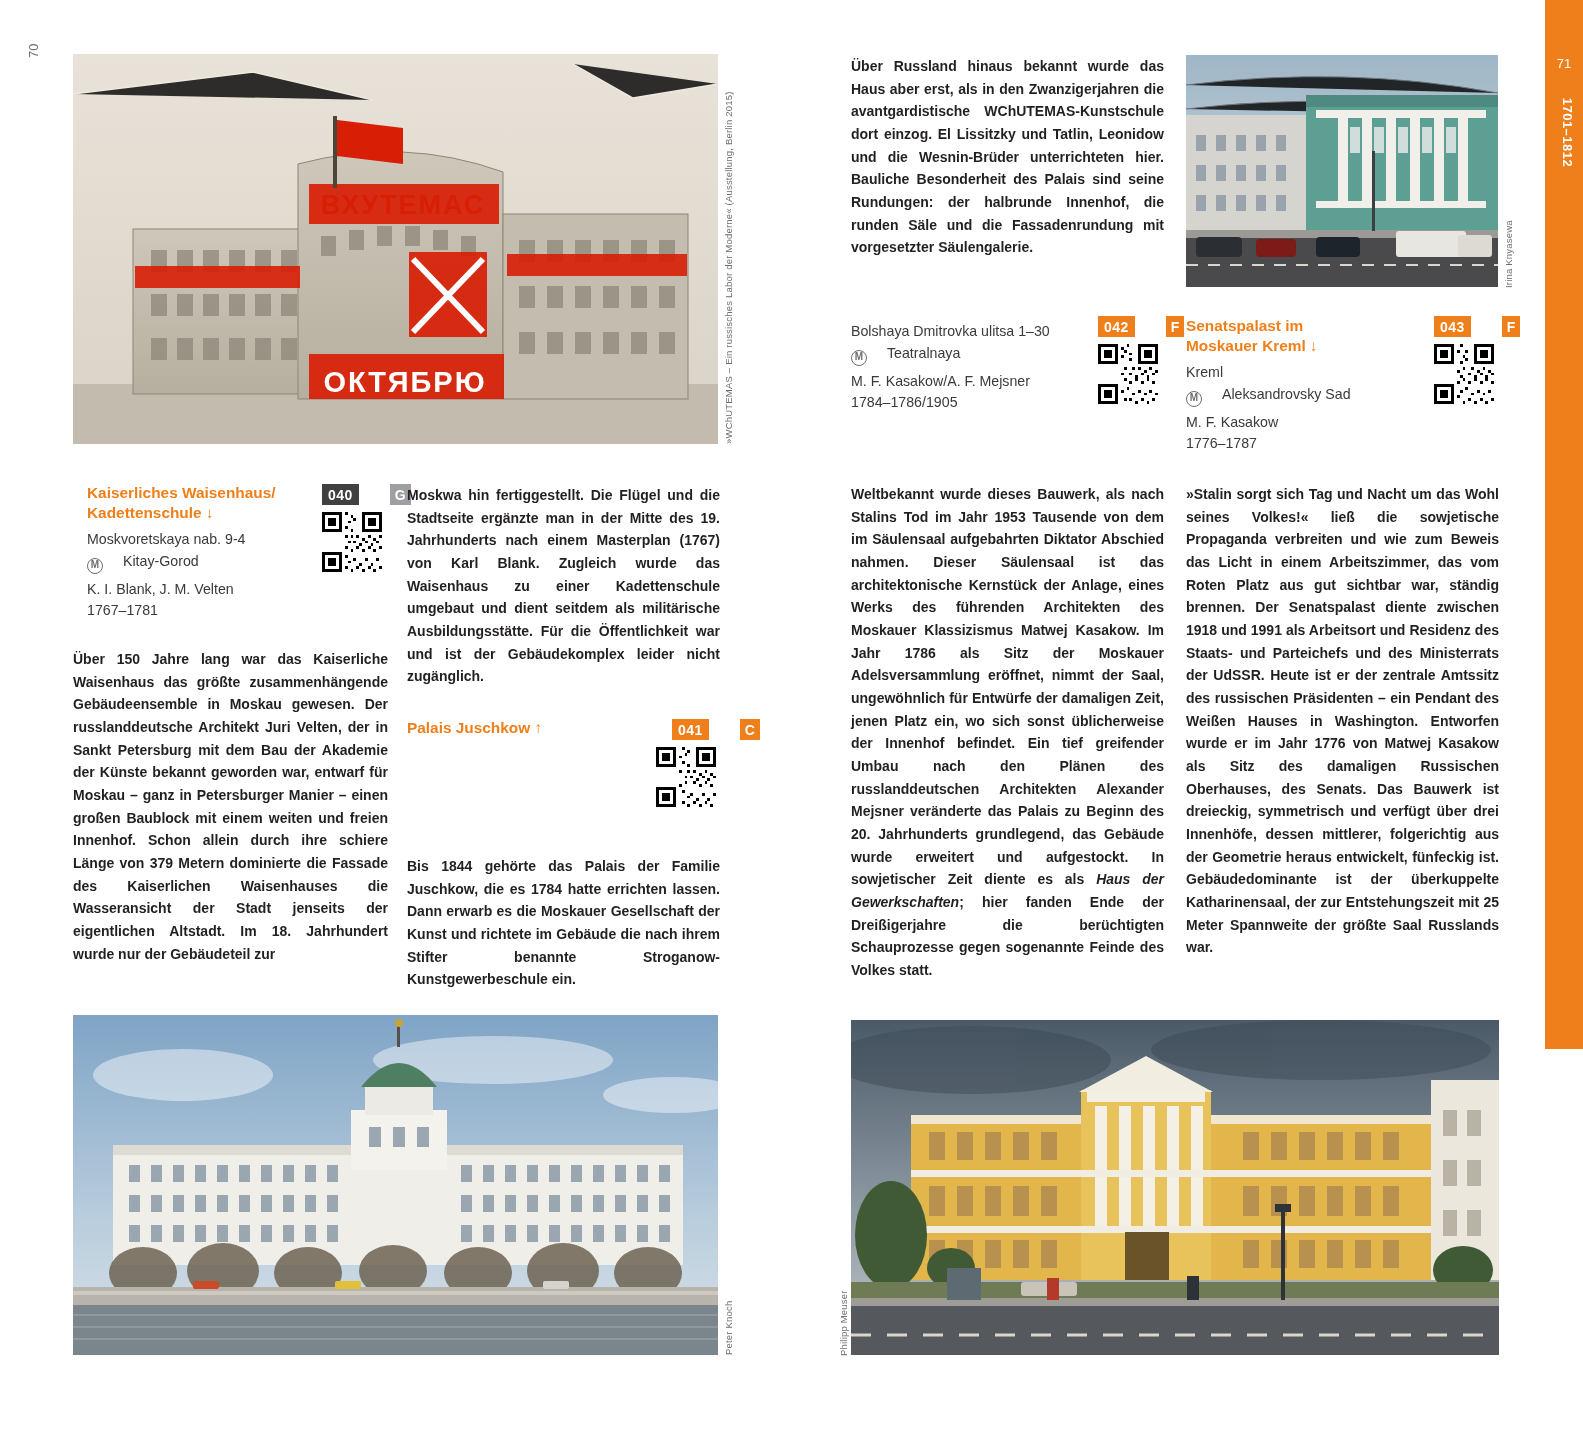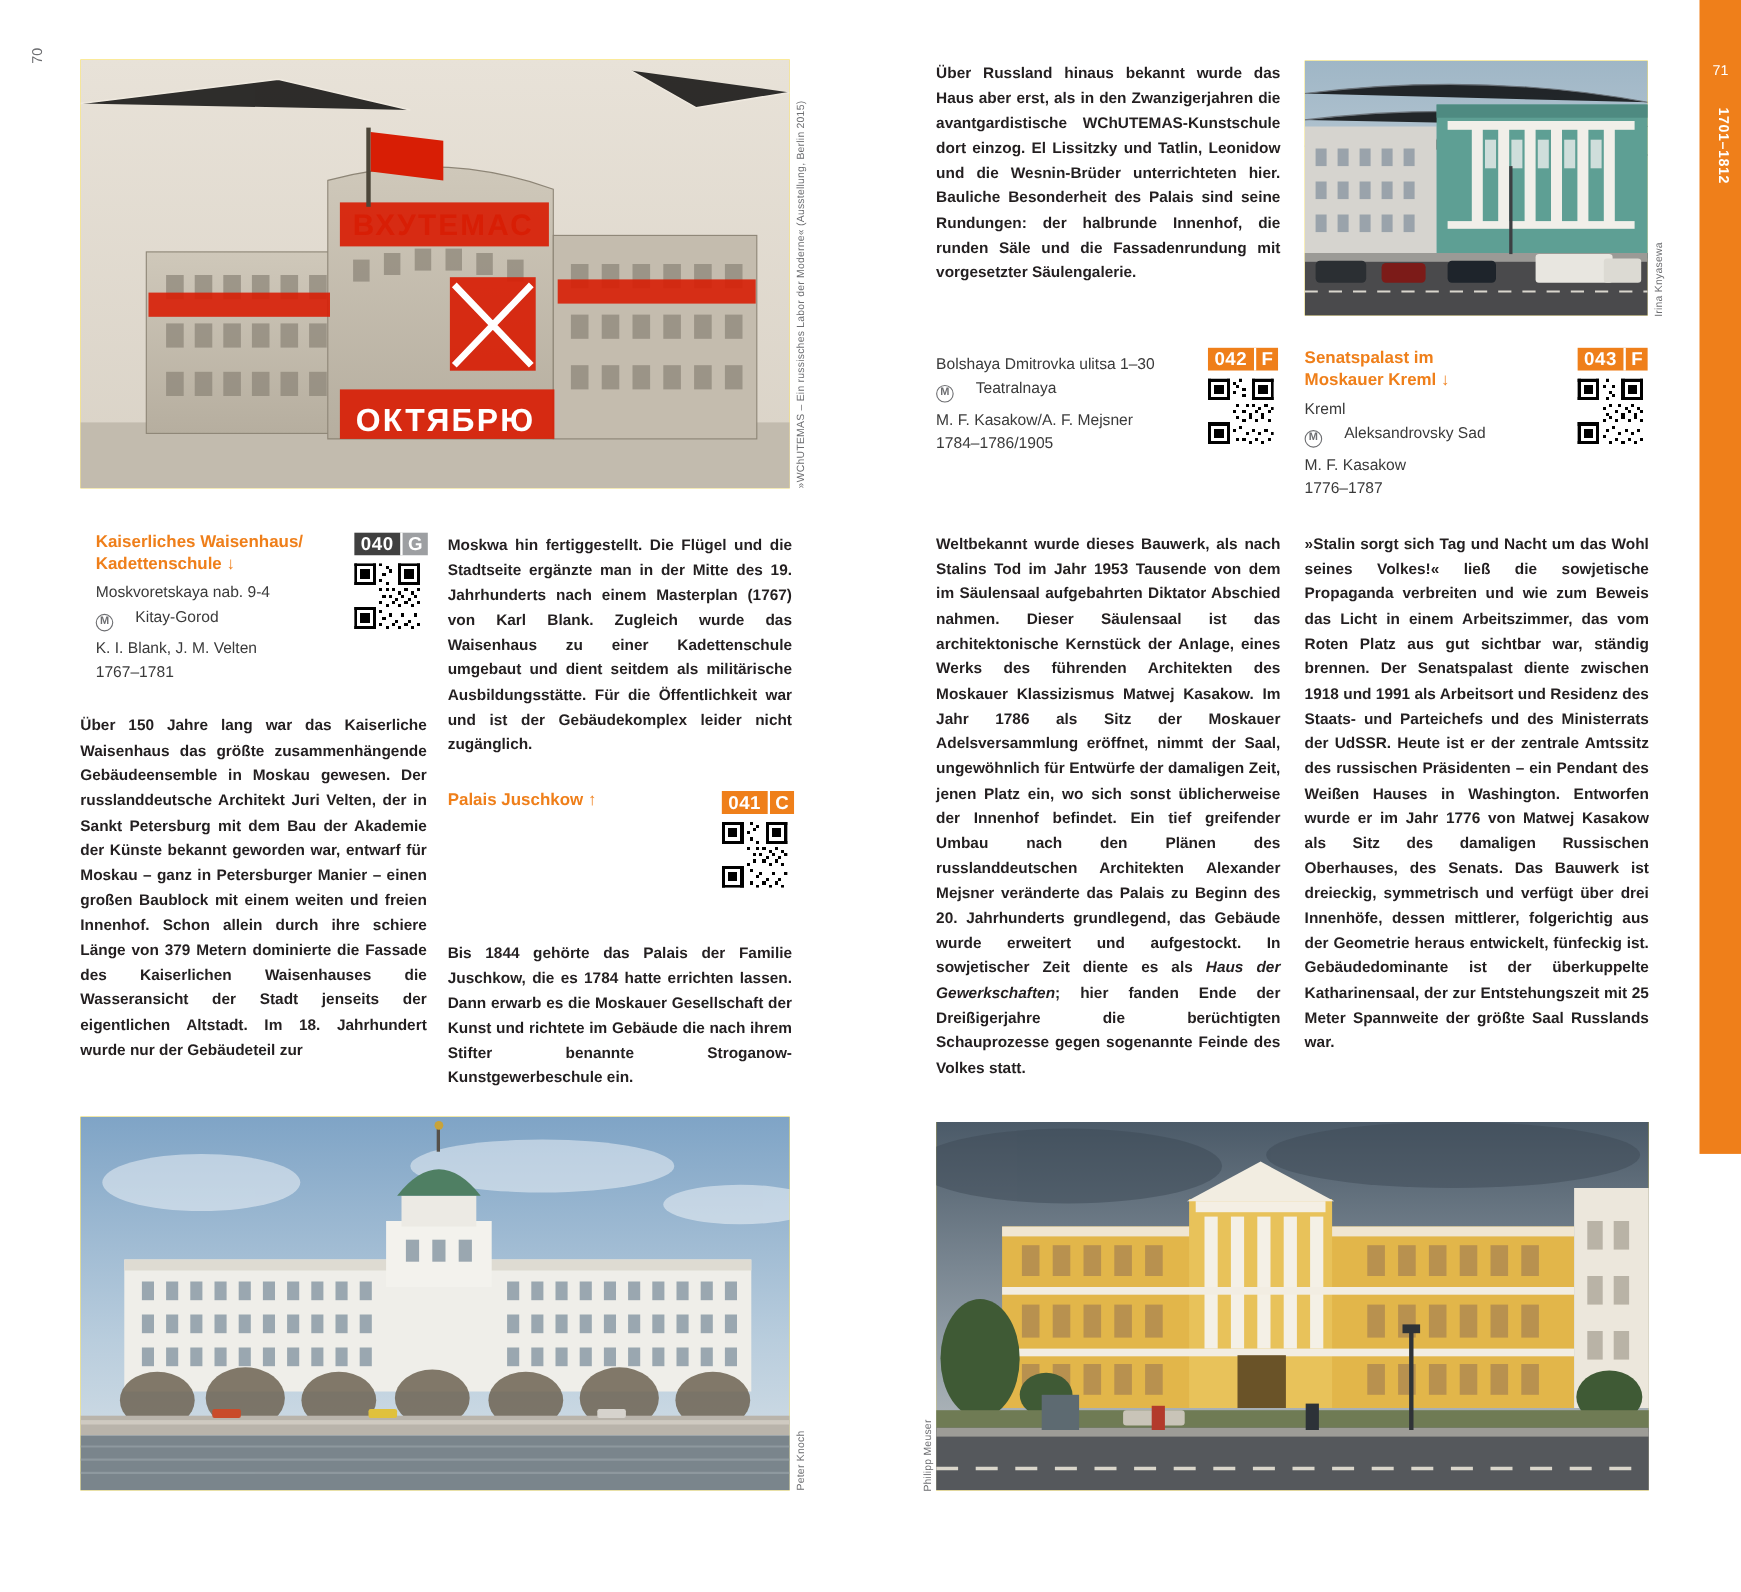--- a/index.html
+++ b/index.html
@@ -13,32 +13,32 @@
       transform:rotate(90deg);transform-origin:center;letter-spacing:.5px;}
 
   .leftpagenum{position:absolute;left:26px;top:58px;font-size:13px;color:#6d6e71;
       transform:rotate(-90deg);transform-origin:left top;}
 
   
   .col{position:absolute;font-size:14px;line-height:1.62;text-align:justify;font-weight:bold;}
   .col p{margin:0;}
 
   
-  .img{position:absolute;overflow:hidden;background:#fde047;}
+  .img{position:absolute;overflow:hidden;background:#7dd3fc;}
   .credit{position:absolute;font-size:9.5px;color:#6d6e71;writing-mode:vertical-rl;transform:rotate(180deg);letter-spacing:.2px;}
 
   
   h3.entry{margin:0;font-size:15.4px;line-height:1.33;color:#ef7f1a;font-weight:bold;}
   .meta{font-size:14.2px;line-height:1.52;color:#3a3a3a;margin-top:5px;}
   .meta .metro{display:inline-flex;align-items:flex-end;gap:20px;}
   .mcircle{display:inline-block;width:14px;height:14px;border-radius:50%;border:1.6px solid #6d6e71;position:relative;top:2px;}
   .mcircle:after{content:"M";position:absolute;left:0;top:-2.5px;width:14px;text-align:center;font-size:10px;color:#6d6e71;font-weight:bold;}
 
   
-  .badge{display:inline-flex;align-items:stretch;height:21px;font-size:17px;font-weight:bold;overflow:hidden;}
+  .badge{display:inline-flex;align-items:stretch;height:21px;font-size:14px;font-weight:bold;overflow:hidden;gap:29px;}
   .badge .num{background:#ef7f1a;color:#fff;padding:0 6px;display:flex;align-items:center;letter-spacing:.5px;}
   .badge .ltr{background:#ef7f1a;color:#fff;padding:0 5px;display:flex;align-items:center;border-left:2px solid #fff;}
   .badge.grey .num{background:#404040;}
   .badge.grey .ltr{background:#9d9fa2;}
 
   
   .qr{image-rendering:pixelated;}
 
   em{font-style:italic;}
 </style>
@@ -223,21 +223,21 @@
     </svg>
   </div>
 
   <div class="col" style="left:73px;top:648px;width:315px;">Über 150 Jahre lang war das Kaiserliche Waisenhaus das größte zusammenhängende Gebäudeensemble in Moskau gewesen. Der russlanddeutsche Architekt Juri Velten, der in Sankt Petersburg mit dem Bau der Akademie der Künste bekannt geworden war, entwarf für Moskau – ganz in Petersburger Manier – einen großen Bau­block mit einem weiten und freien Innenhof. Schon allein durch ihre schiere Länge von 379 Metern dominierte die Fassade des Kaiserlichen Waisenhauses die Wasseransicht der Stadt jenseits der eigentlichen Altstadt. Im 18. Jahrhundert wurde nur der Gebäudeteil zur</div>
 
   <div class="col" style="left:407px;top:484px;width:313px;">Moskwa hin fertiggestellt. Die Flügel und die Stadtseite ergänzte man in der Mitte des 19. Jahrhunderts nach einem Masterplan (1767) von Karl Blank. Zugleich wurde das Waisenhaus zu einer Kadettenschule umgebaut und dient seitdem als militärische Ausbildungsstätte. Für die Öffentlichkeit war und ist der Gebäudekomplex leider nicht zugänglich.</div>
 
   <div style="position:absolute;left:407px;top:718px;width:230px;">
     <h3 class="entry">Palais Juschkow ↑</h3>
   </div>
-  <div class="badge" style="position:absolute;left:656px;top:719px;">
+  <div class="badge" style="position:absolute;left:672px;top:719px;">
     <span class="num">041</span>
       <span class="ltr">C</span>
   </div>
   <div class="img qr" style="left:656px;top:747px;width:60px;height:60px;background:#fff;">
     <svg width="60" height="60" viewBox="0 0 21 21" shape-rendering="crispEdges">
       <rect width="21" height="21" fill="#fff"></rect>
       <g fill="#000">
         <rect x="0" y="0" width="7" height="1"></rect>
           <rect x="0" y="6" width="7" height="1"></rect>
           <rect x="0" y="0" width="1" height="7"></rect>

